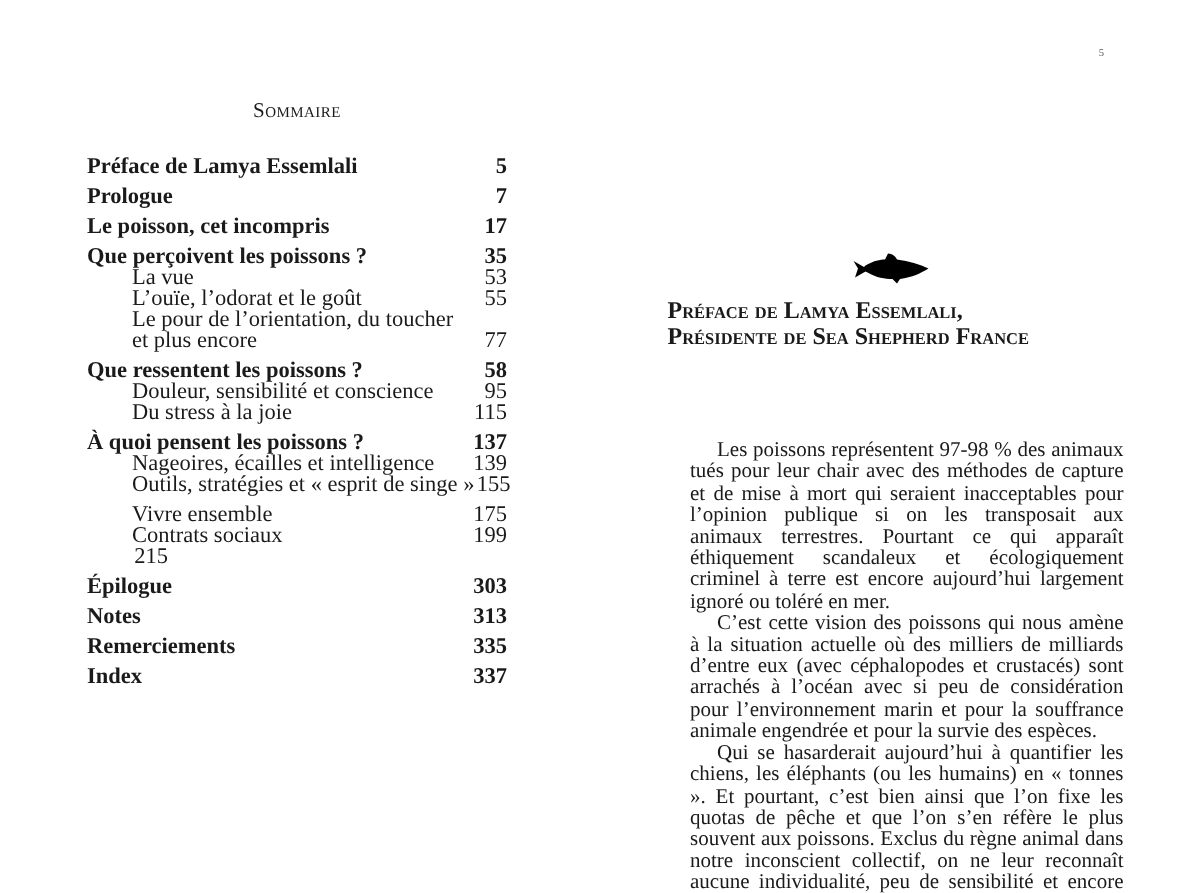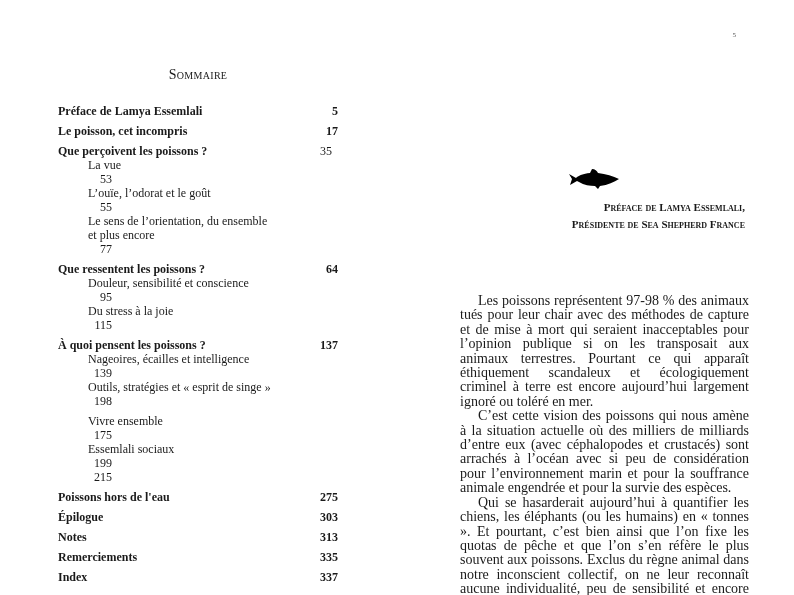--- a/index.html
+++ b/index.html
@@ -13,61 +13,67 @@
   #right-page { left: 397px; width: 397px; }
 
   
   .toc-title {
     position: absolute; left: 57px; width: 280px; top: 67px;
     text-align: center; font-size: 14px; font-variant: small-caps;
     letter-spacing: 0.3px; margin: 0; font-weight: normal;
   }
   .toc {
     position: absolute; left: 57px; top: 104px; width: 280px;
-    font-size: 12px;
+    font-size: 15px;
   }
   .toc-group { margin-bottom: 6px; }
   .toc-row {
     display: flex; justify-content: space-between; align-items: baseline;
     line-height: 14px; white-space: nowrap;
   }
   .toc-row.main { font-weight: bold; }
-  .toc-row.main.light-num .toc-page { font-weight: normal; text-align: center; }
-  .toc-row.sub { padding-left: 30px; font-weight: normal; flex-direction: column; }
+  .toc-row.main.light-num .toc-page { font-weight: bold; }
+  .toc-row.sub { padding-left: 30px; font-weight: normal; }
   .toc-row.sub .toc-label { font-weight: normal; }
   .toc-page { text-align: right; min-width: 24px; }
 
   
   .folio {
     position: absolute; right: 58px; top: 31px; font-size: 7px; color: #555;
   }
   .fish-ornament {
     position: absolute; left: 171px; top: 168px; width: 52px; height: 22px;
   }
   .chapter-heading {
     position: absolute; left: 48px; width: 300px; top: 199px;
-    text-align: right; font-weight: bold; font-variant: small-caps;
-    font-size: 11px; line-height: 17px; margin: 0;
+    text-align: left; font-weight: bold; font-variant: small-caps;
+    font-size: 16px; line-height: 17px; margin: 0;
   }
   .body-text {
     position: absolute; left: 63px; width: 289px; top: 294px;
     font-size: 14px; line-height: 14.4px; text-align: justify;
   }
   .body-text p { margin: 0; text-indent: 18px; }
 </style>
 </head>
 <body>
 
 <div class="page" id="left-page">
   <h2 class="toc-title">Sommaire</h2>
   <div class="toc" id="toc">
       <div class="toc-group">
         <div class="toc-row main">
           <span class="toc-label">Préface de Lamya Essemlali</span>
           <span class="toc-page">5</span>
+        </div>
+      </div>
+      <div class="toc-group">
+        <div class="toc-row main">
+          <span class="toc-label">Prologue</span>
+          <span class="toc-page">7</span>
         </div>
       </div>
       <div class="toc-group">
         <div class="toc-row main">
           <span class="toc-label">Le poisson, cet incompris</span>
           <span class="toc-page">17</span>
         </div>
       </div>
       <div class="toc-group">
         <div class="toc-row main light-num">
@@ -76,32 +82,32 @@
         </div>
         <div class="toc-row sub">
           <span class="toc-label">La vue</span>
           <span class="toc-page">53</span>
         </div>
         <div class="toc-row sub">
           <span class="toc-label">L’ouïe, l’odorat et le goût</span>
           <span class="toc-page">55</span>
         </div>
         <div class="toc-row sub">
-          <span class="toc-label">Le sens de l’orientation, du ensemble</span>
+          <span class="toc-label">Le pour de l’orientation, du toucher</span>
           <span class="toc-page"></span>
         </div>
         <div class="toc-row sub">
           <span class="toc-label">et plus encore</span>
           <span class="toc-page">77</span>
         </div>
       </div>
       <div class="toc-group">
         <div class="toc-row main">
           <span class="toc-label">Que ressentent les poissons ?</span>
-          <span class="toc-page">64</span>
+          <span class="toc-page">58</span>
         </div>
         <div class="toc-row sub">
           <span class="toc-label">Douleur, sensibilité et conscience</span>
           <span class="toc-page">95</span>
         </div>
         <div class="toc-row sub">
           <span class="toc-label">Du stress à la joie</span>
           <span class="toc-page">115</span>
         </div>
       </div>
@@ -109,40 +115,34 @@
         <div class="toc-row main">
           <span class="toc-label">À quoi pensent les poissons ?</span>
           <span class="toc-page">137</span>
         </div>
         <div class="toc-row sub">
           <span class="toc-label">Nageoires, écailles et intelligence</span>
           <span class="toc-page">139</span>
         </div>
         <div class="toc-row sub">
           <span class="toc-label">Outils, stratégies et « esprit de singe »</span>
-          <span class="toc-page">198</span>
+          <span class="toc-page">155</span>
         </div>
       </div>
       <div class="toc-group">
         <div class="toc-row sub">
           <span class="toc-label">Vivre ensemble</span>
           <span class="toc-page">175</span>
         </div>
         <div class="toc-row sub">
-          <span class="toc-label">Essemlali sociaux</span>
+          <span class="toc-label">Contrats sociaux</span>
           <span class="toc-page">199</span>
         </div>
         <div class="toc-row sub">
           <span class="toc-page">215</span>
-        </div>
-      </div>
-      <div class="toc-group">
-        <div class="toc-row main">
-          <span class="toc-label">Poissons hors de l'eau</span>
-          <span class="toc-page">275</span>
         </div>
       </div>
       <div class="toc-group">
         <div class="toc-row main">
           <span class="toc-label">Épilogue</span>
           <span class="toc-page">303</span>
         </div>
       </div>
       <div class="toc-group">
         <div class="toc-row main">

